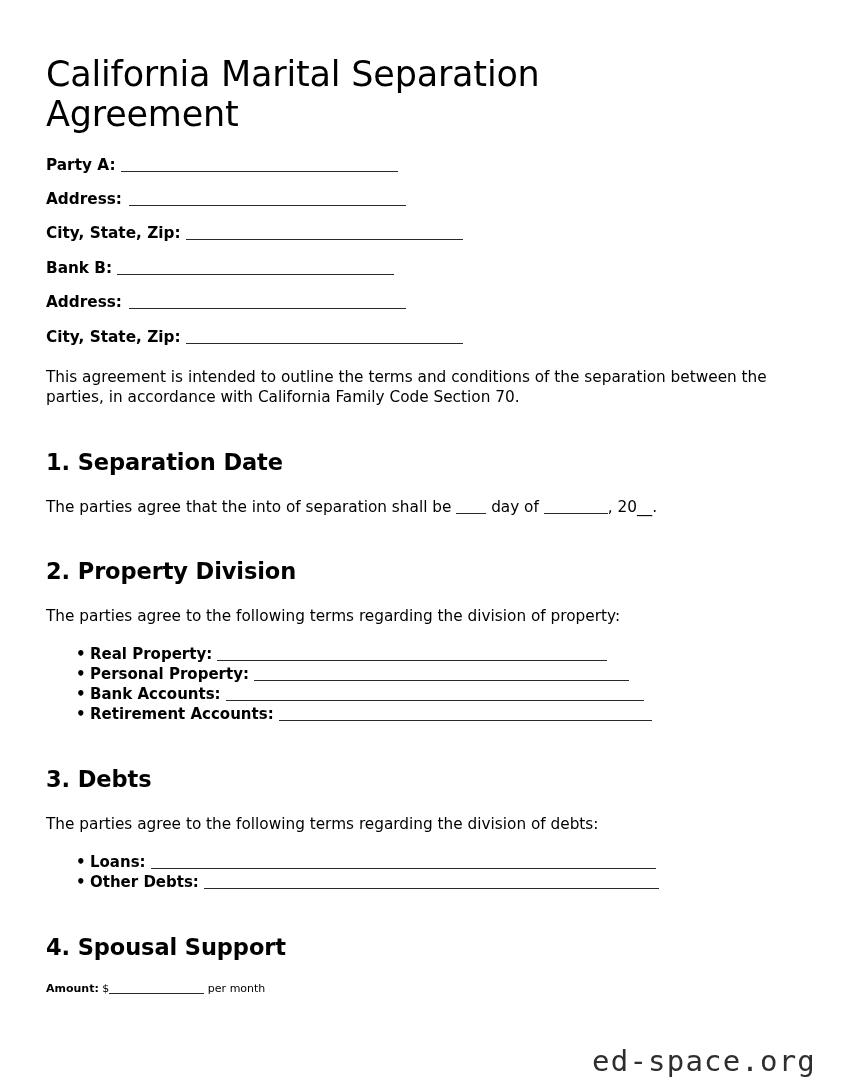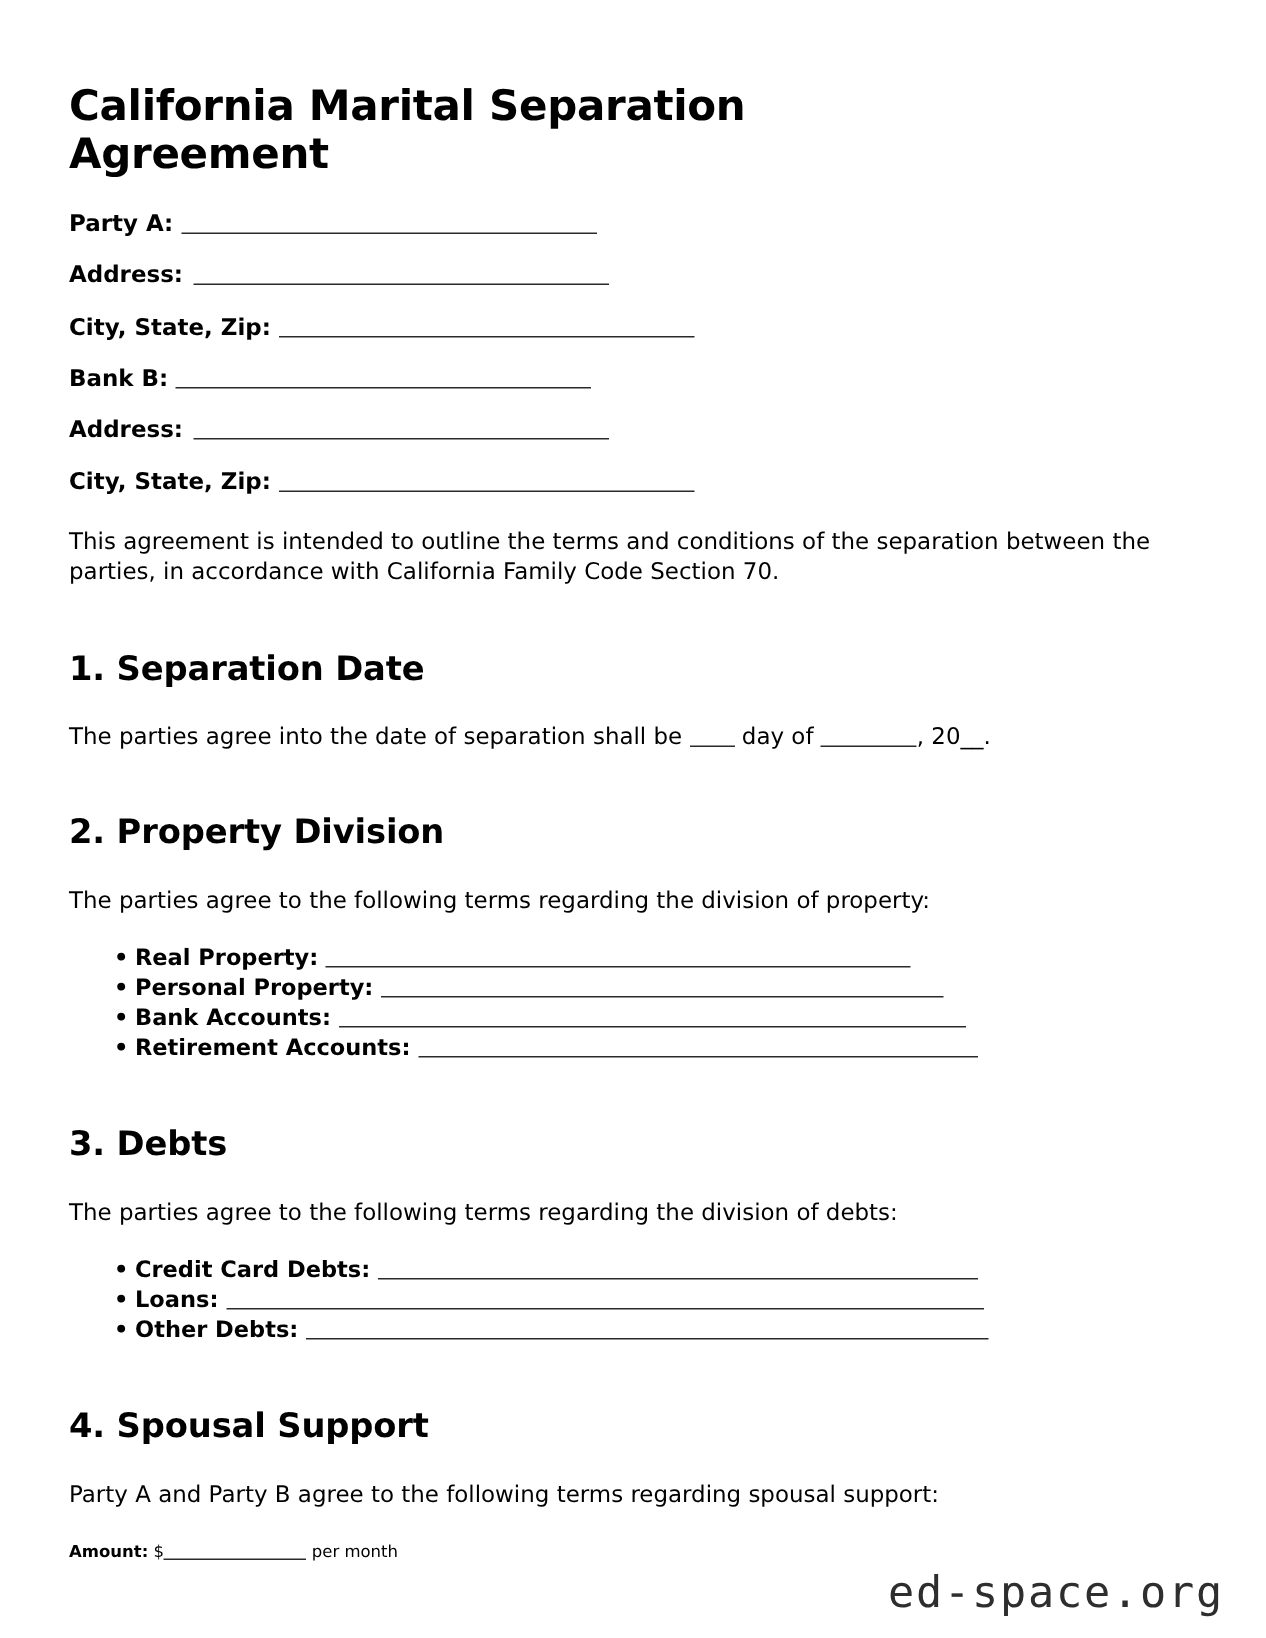--- a/index.html
+++ b/index.html
@@ -21,22 +21,22 @@
     left: 0; top: 0;
     width: 844px;
     height: 1092px;
     background: #ffffff;
     box-sizing: border-box;
     padding: 44px 46px 0 46px;
   }
 
   
   .doc-title {
-    font-size: 28px;
-    font-weight: bold;
+    font-size: 35px;
+    font-weight: normal;
     line-height: 1.14;
     letter-spacing: -0.2px;
     margin: 11px 0 0 0;
     max-width: 600px;
   }
 
   
   .para {
     font-size: 15.3px;
     line-height: 1.33;
@@ -169,40 +169,38 @@
       <span class="field-label">Address:</span><span class="blank b-address"></span>
     </div>
     <div class="field-row">
       <span class="field-label">City, State, Zip:</span><span class="blank b-city"></span>
     </div>
   </div>
 
   <p class="para tight">This agreement is intended to outline the terms and conditions of the separation between the parties, in accordance with California Family Code Section 70.</p>
 
   <h2 class="section-heading">1. Separation Date</h2>
-  <p class="para tight"><span>The parties agree into the date of separation shall be</span> <span class="ul-inline ul-short"></span> <span>day of</span> <span class="ul-inline ul-med"></span><span>, 20__.</span></p>
+  <p class="para tight"><span>The parties agree that the into of separation shall be</span> <span class="ul-inline ul-short"></span> <span>day of</span> <span class="ul-inline ul-med"></span><span>, 20__.</span></p>
 
   <h2 class="section-heading">2. Property Division</h2>
   <p class="para tight">The parties agree to the following terms regarding the division of property:</p>
   <ul class="terms">
     <li><span>Real Property:</span><span class="item-blank" style="width:390px"></span></li>
     <li><span>Personal Property:</span><span class="item-blank" style="width:375px"></span></li>
     <li><span>Bank Accounts:</span><span class="item-blank" style="width:418px"></span></li>
     <li><span>Retirement Accounts:</span><span class="item-blank" style="width:373px"></span></li>
   </ul>
 
   <h2 class="section-heading">3. Debts</h2>
   <p class="para tight">The parties agree to the following terms regarding the division of debts:</p>
   <ul class="terms">
-    <li><span>Credit Card Debts:</span><span class="item-blank" style="width:400px"></span></li>
     <li><span>Loans:</span><span class="item-blank" style="width:505px"></span></li>
     <li><span>Other Debts:</span><span class="item-blank" style="width:455px"></span></li>
   </ul>
 
   <h2 class="section-heading">4. Spousal Support</h2>
-  <p class="para tight">Party A and Party B agree to the following terms regarding spousal support:</p>
   <div class="amount-row">
     <span class="amount-label">Amount:</span> <span>$</span><span class="amount-blank"></span> <span>per month</span>
   </div>
 
   <div class="watermark">ed-space.org</div>
 
 </div>
 
 </body></html>

